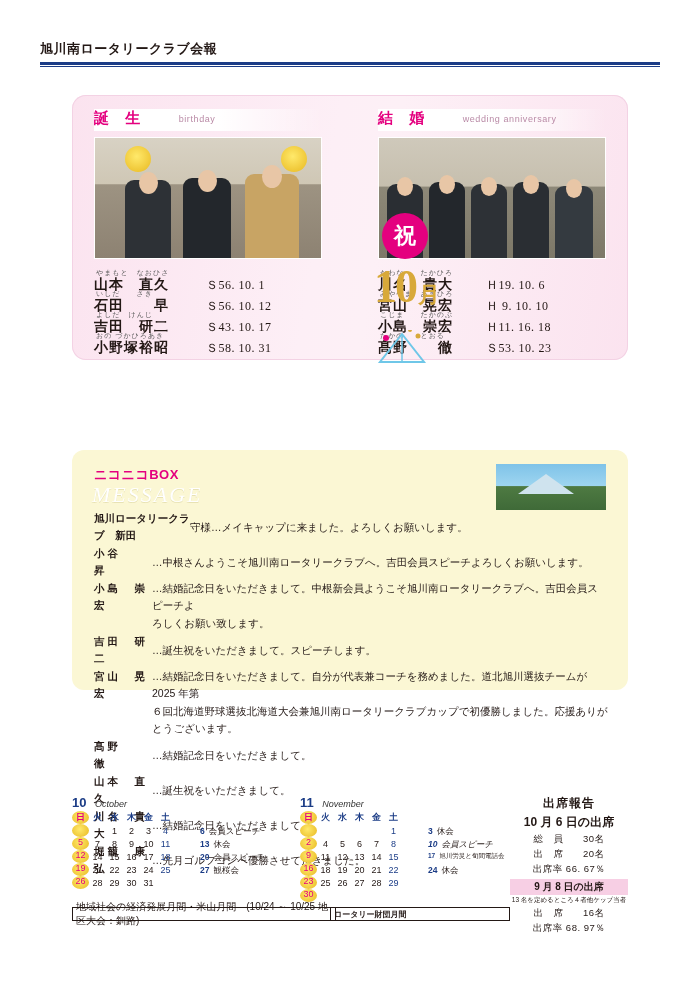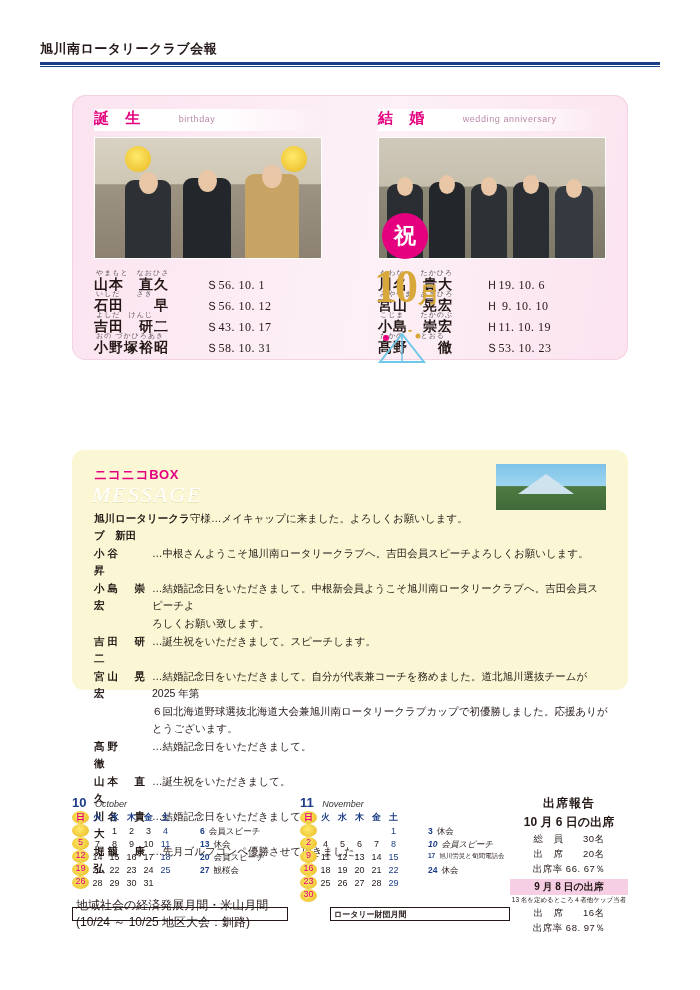--- a/index.html
+++ b/index.html
@@ -126,21 +126,21 @@
     background:linear-gradient(180deg,#7fc3e8 0%,#9ed5f0 48%,#4e7a42 49%,#3f6a38 100%);
   }
   .mount .peak{
     position:absolute;left:22px;top:10px;width:0;height:0;
     border-left:28px solid transparent;border-right:28px solid transparent;
     border-bottom:20px solid #cfe3ee;
   }
   .mlines{
     position:absolute;left:22px;top:60px;right:20px;font-size:10.5px;line-height:17px;
   }
-  .mrow{display:flex;margin-bottom:1px;}
+  .mrow{display:flex;margin-bottom:1px;align-items:center;}
   .mrow .who{width:58px;flex:0 0 58px;font-weight:bold;letter-spacing:3px;}
   .mrow .who.wide{width:96px;flex:0 0 96px;letter-spacing:0;}
   .mrow .txt{flex:1;}
 
   
   .cal-wrap{
     position:absolute;left:72px;top:795px;width:556px;height:130px;
     font-size:9px;
   }
   .cal-col{position:absolute;top:0;}
@@ -153,22 +153,22 @@
   table.cal td,table.cal th{
     width:17px;height:13px;text-align:center;font-size:9px;padding:0;
     font-family:"Liberation Sans",sans-serif;
   }
   table.cal th{color:#1b3c86;font-weight:bold;}
   table.cal th.sun,table.cal td.sun{color:#e4007f;}
   table.cal th.sat,table.cal td.sat{color:#1b3c86;}
   .ev{position:absolute;font-size:8.5px;white-space:nowrap;}
   .ev .d{color:#1b3c86;font-weight:bold;margin-right:4px;}
   .note-bar{
-    position:absolute;left:0;top:112px;width:216px;height:14px;
-    border:1px solid #231815;font-size:12px;display:flex;align-items:center;
+    position:absolute;left:0;top:112px;width:264px;height:14px;
+    border:1px solid #231815;font-size:10px;display:flex;align-items:center;
     padding-left:3px;box-sizing:border-box;
   }
   .note-bar2{
     position:absolute;left:258px;top:112px;width:180px;height:14px;
     border:1px solid #231815;font-size:8px;display:flex;align-items:center;
     padding-left:3px;box-sizing:border-box;font-weight:bold;
   }
 
   
   .att{
@@ -259,21 +259,21 @@
         <span class="dt">Ｈ19. 10.  6</span>
       </div>
       <div class="nrow">
         <span class="furi">みややま　あきひろ</span>
         <span class="nm">宮山　晃宏</span>
         <span class="dt">Ｈ 9. 10. 10</span>
       </div>
       <div class="nrow">
         <span class="furi">こじま　　たかのぶ</span>
         <span class="nm">小島　崇宏</span>
-        <span class="dt">Ｈ11. 10. 19</span>
+        <span class="dt">Ｈ11. 16. 18</span>
       </div>
       <div class="nrow">
         <span class="furi">たかの　　とおる</span>
         <span class="nm">髙野　　徹</span>
         <span class="dt">Ｓ53. 10. 23</span>
       </div>
     </div>
   </div>
 
   <div class="shuku">祝</div>

